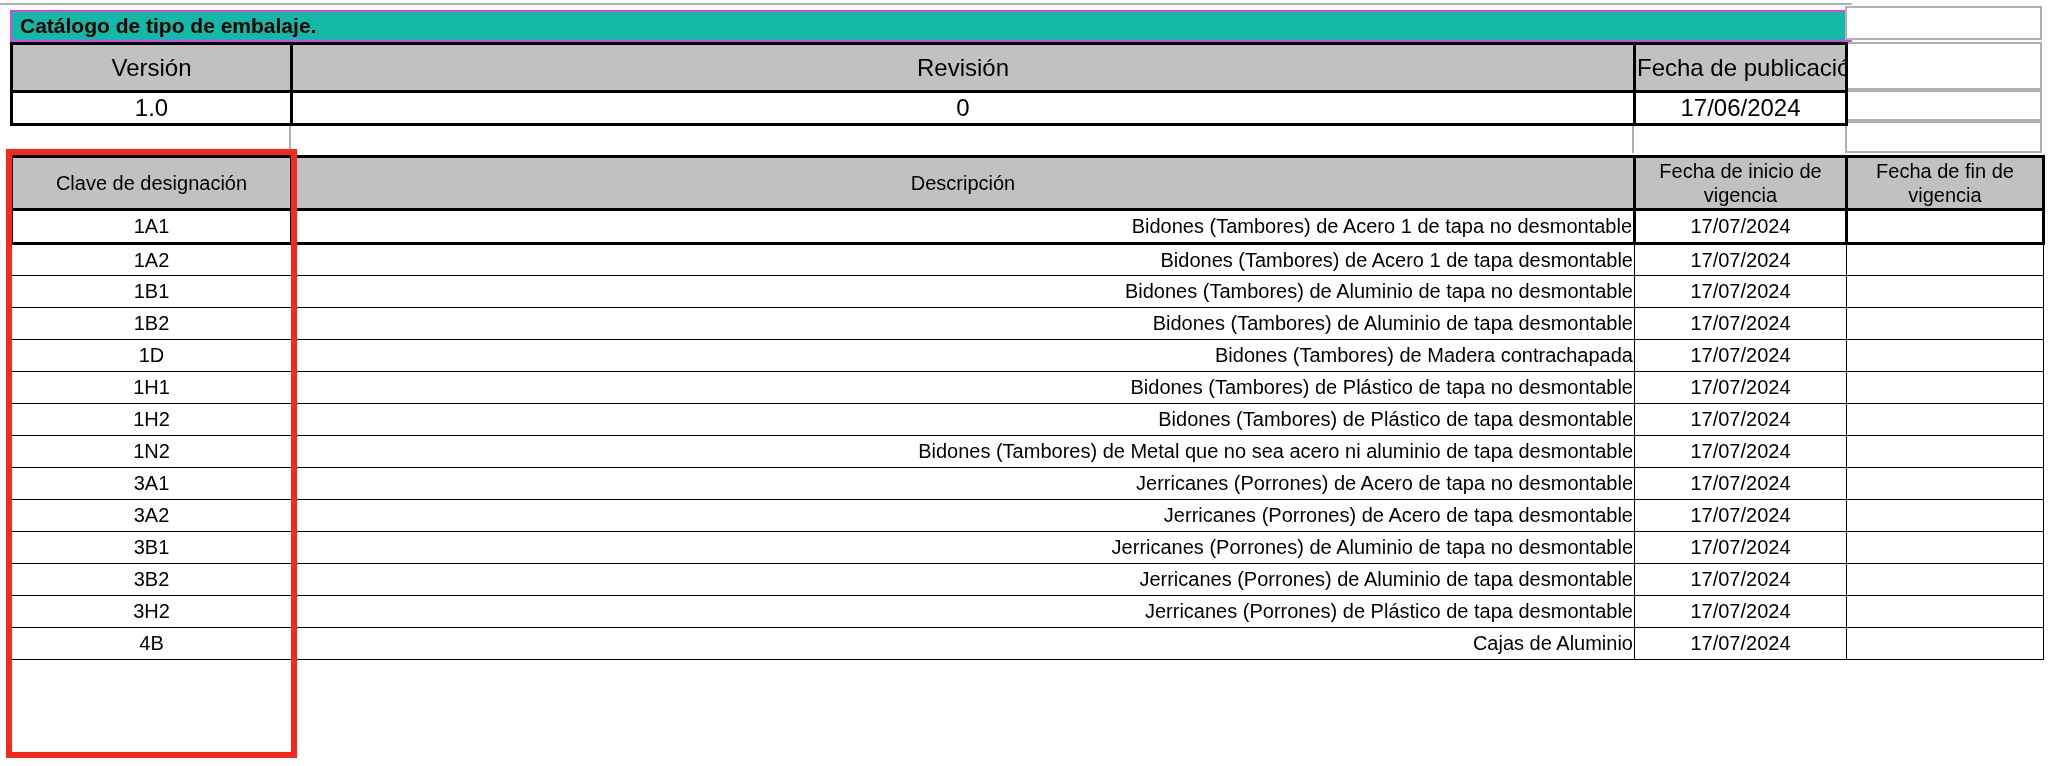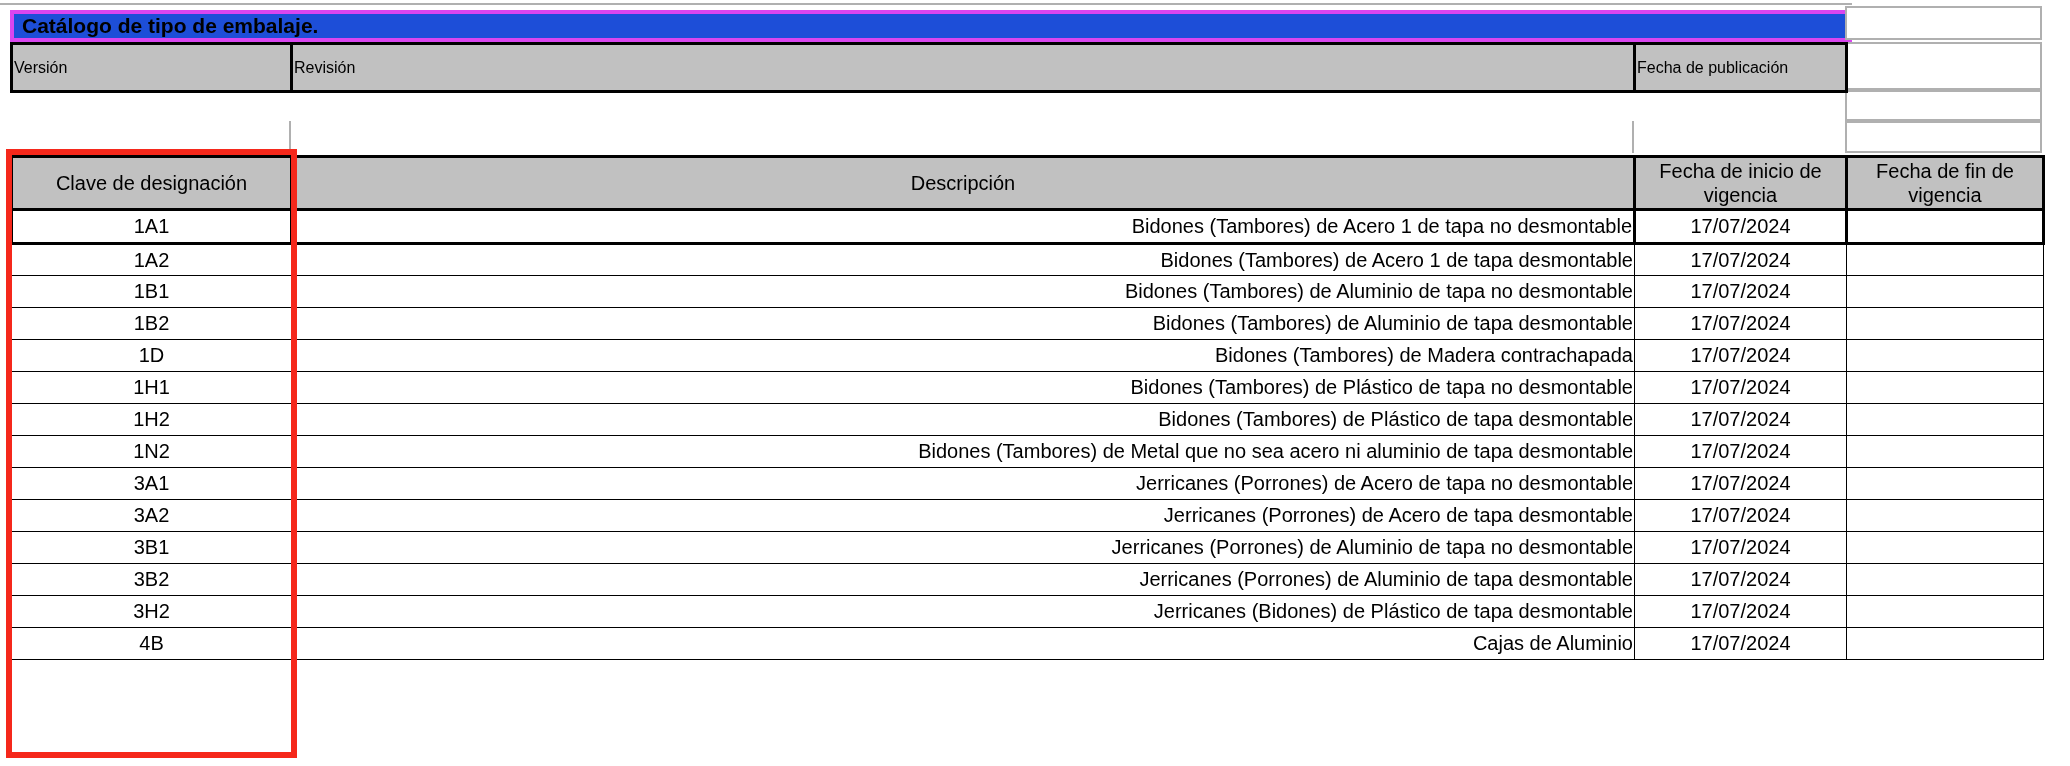--- a/index.html
+++ b/index.html
@@ -7,43 +7,43 @@
     width:2070px;height:766px;overflow:hidden;background:#ffffff;
     font-family:"Liberation Sans", sans-serif;color:#000;
     position:relative;
   }
   .abs{position:absolute;}
   
   .top-gridline{left:0;top:3px;width:1852px;height:2px;background:#b0b0b0;}
   
   .title-cell{
     left:10px;top:10px;width:1842px;height:32px;box-sizing:border-box;
-    border:4px solid #d946ef;background:#1d4ed8;
-    display:flex;align-items:flex-start;padding-left:8px;
+    border:2px solid #d946ef;background:#14b8a6;
+    display:flex;align-items:center;padding-left:8px;
     font-weight:bold;font-size:21px;white-space:nowrap;overflow:hidden;
   }
   
   .ghost-cell{
     left:1845px;width:197px;box-sizing:border-box;background:#fff;
     border:2px solid #b0b0b0;
   }
   .ghost-1{top:6px;height:34px;}
   .ghost-2{top:42px;height:48px;}
   .ghost-3{top:90px;height:31px;}
   .ghost-4{top:121px;height:32px;}
   
   .stub{width:2px;background:#b0b0b0;top:121px;height:32px;}
   .stub-a{left:289px;}
   .stub-b{left:1632px;}
   
   table{border-collapse:collapse;table-layout:fixed;}
   td,th{box-sizing:border-box;overflow:hidden;}
   .meta{left:10px;top:42px;width:1835px;}
   .meta td{
-    border:3px solid #000;text-align:left;font-size:16px;font-weight:normal;
+    border:3px solid #000;text-align:center;font-size:24px;font-weight:normal;
     white-space:nowrap;
   }
   .meta .hdr td{height:48px;background:#c1c1c1;}
   .meta .val td{height:30px;background:#fff;}
   
   .cat{left:10px;top:155px;width:2032px;}
   .cat th{
     border:3px solid #000;background:#c1c1c1;height:53px;
     font-size:20px;font-weight:normal;text-align:center;line-height:24px;
     vertical-align:middle;
@@ -82,20 +82,25 @@
   <colgroup>
       <col style="width:280px">
       <col style="width:1343px">
       <col style="width:212px">
     </colgroup>
   <tbody>
       <tr class="hdr">
     <td>Versión</td>
     <td>Revisión</td>
     <td>Fecha de publicación</td>
+  </tr>
+  <tr class="val">
+    <td>1.0</td>
+    <td>0</td>
+    <td>17/06/2024</td>
   </tr>
 </tbody>
   </table>
 
 <table class="abs cat">
   <colgroup>
       <col style="width:280px">
       <col style="width:1343px">
       <col style="width:212px">
       <col style="width:197px">
@@ -176,21 +181,21 @@
         <td></td>
       </tr>
       <tr>
         <td>3B2</td>
         <td>Jerricanes (Porrones) de Aluminio de tapa desmontable</td>
         <td>17/07/2024</td>
         <td></td>
       </tr>
       <tr>
         <td>3H2</td>
-        <td>Jerricanes (Bidones) de Plástico de tapa desmontable</td>
+        <td>Jerricanes (Porrones) de Plástico de tapa desmontable</td>
         <td>17/07/2024</td>
         <td></td>
       </tr>
       <tr>
         <td>4B</td>
         <td>Cajas de Aluminio</td>
         <td>17/07/2024</td>
         <td></td>
       </tr>
     </tbody>

